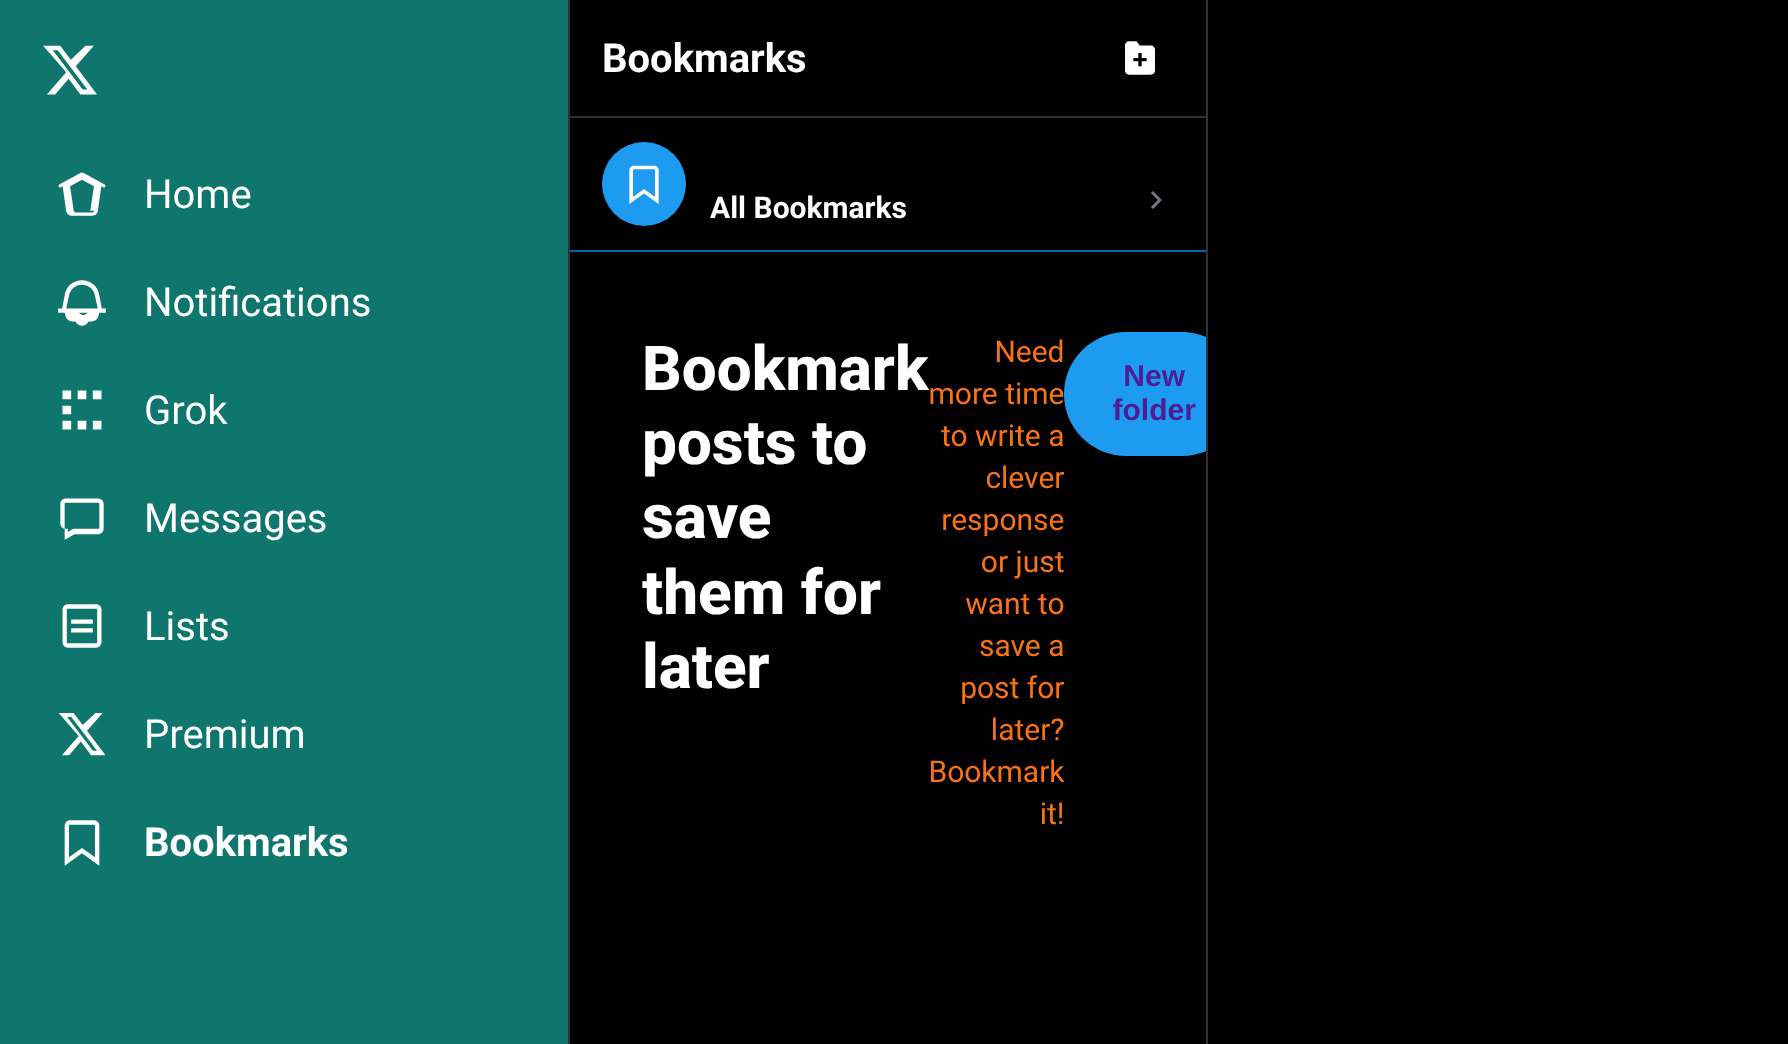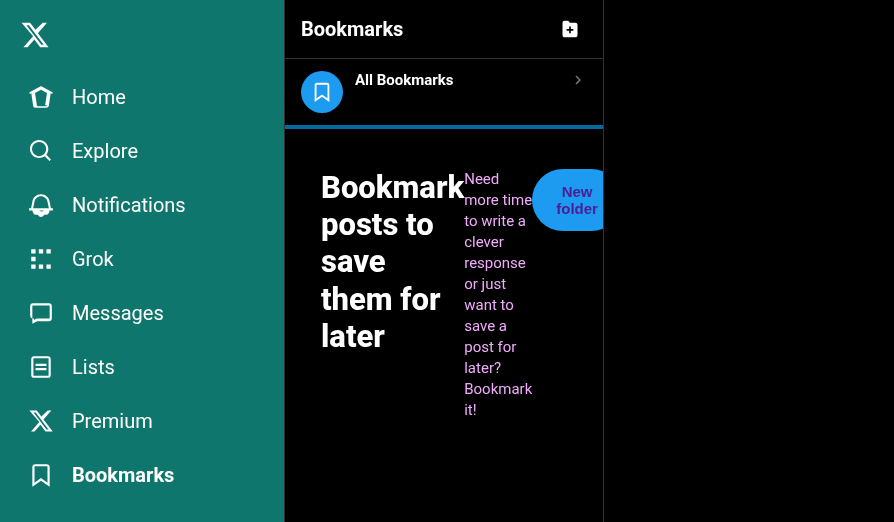--- a/index.html
+++ b/index.html
@@ -119,23 +119,23 @@
     }
 
     .add-folder-btn svg {
       width: 20px;
       height: 20px;
       fill: #ffffff;
     }
 
     .all-bookmarks-row {
       display: flex;
-      align-items: flex-start;
+      align-items: flex-end;
       padding: 12px 16px;
-      border-bottom: 4px solid #0369a1;
+      border-bottom: 1px solid #0369a1;
       cursor: pointer;
     }
 
     .all-bookmarks-icon {
       width: 42px;
       height: 42px;
       background-color: #1d9bf0;
       border-radius: 50%;
       display: flex;
       align-items: center;
@@ -177,24 +177,25 @@
     .empty-state-title {
       font-size: 31px;
       font-weight: 800;
       color: #ffffff;
       line-height: 1.2;
       margin-bottom: 12px;
     }
 
     .empty-state-description {
       font-size: 15px;
-      color: #f0abfc;
+      color: #f97316;
       line-height: 1.4;
       margin-bottom: 40px;
       max-width: 380px;
+      text-align: right;
     }
 
     .new-folder-btn {
       background-color: #1d9bf0;
       color: #4c1d95;
       border: none;
       border-radius: 9999px;
       padding: 14px 24px;
       font-size: 15px;
       font-weight: 700;
@@ -221,28 +222,20 @@
 
   <div class="sidebar-item">
     <div class="sidebar-item-icon">
       <svg viewBox="0 0 24 24">
           <path d="M22.46 7.57L12.357 2.115c-.223-.12-.49-.12-.713 0L1.543 7.57c-.364.197-.5.652-.303 1.017.135.25.394.393.66.393.12 0 .243-.03.356-.09l.815-.44L4.7 19.963c.214 1.215 1.308 2.062 2.658 2.062h9.282c1.352 0 2.445-.848 2.663-2.087l1.626-11.49.818.442c.364.193.82.06 1.017-.304.196-.363.06-.818-.304-1.016zm-4.638 12.133c-.107.606-.703.813-1.18.813H9.357c-.48 0-1.075-.208-1.18-.806L6.49 8.371l5.51-2.974 5.51 2.974-1.688 11.332z"></path>
         </svg>
     </div>
     <span class="sidebar-item-label">Home</span>
   </div>
 
-  <div class="sidebar-item">
-    <div class="sidebar-item-icon">
-      <svg viewBox="0 0 24 24">
-          <path d="M10.25 3.75c-3.59 0-6.5 2.91-6.5 6.5s2.91 6.5 6.5 6.5c1.795 0 3.419-.726 4.596-1.904 1.178-1.177 1.904-2.801 1.904-4.596 0-3.59-2.91-6.5-6.5-6.5zm-8.5 6.5c0-4.694 3.806-8.5 8.5-8.5s8.5 3.806 8.5 8.5c0 1.986-.682 3.815-1.814 5.262l4.276 4.276-1.414 1.414-4.276-4.276C13.815 17.818 12 18.5 10.25 18.5c-4.694 0-8.5-3.806-8.5-8.5z"></path>
-        </svg>
-    </div>
-    <span class="sidebar-item-label">Explore</span>
-  </div>
 
   <div class="sidebar-item">
     <div class="sidebar-item-icon">
       <svg viewBox="0 0 24 24">
           <path d="M11.996 2c-4.062 0-7.49 3.021-7.999 7.051L2.866 15H1v2h3.086l.21 1.124C4.696 19.859 6.02 21 7.63 21H9c.538 1.139 1.686 2 3 2s2.462-.861 3-2h1.372c1.61 0 2.934-1.141 3.334-2.876L19.914 17H23v-2h-1.866l-1.131-5.95C19.491 5.022 16.06 2 11.996 2zm0 2c3.07 0 5.65 2.257 6.05 5.301L19.28 15H4.72l1.234-5.699C6.353 6.258 8.928 4 11.996 4zM9.432 17h5.136c-.44.613-1.15 1-1.936 1s-1.496-.387-1.936-1H9.432z"></path>
         </svg>
     </div>
     <span class="sidebar-item-label">Notifications</span>
   </div>
 

